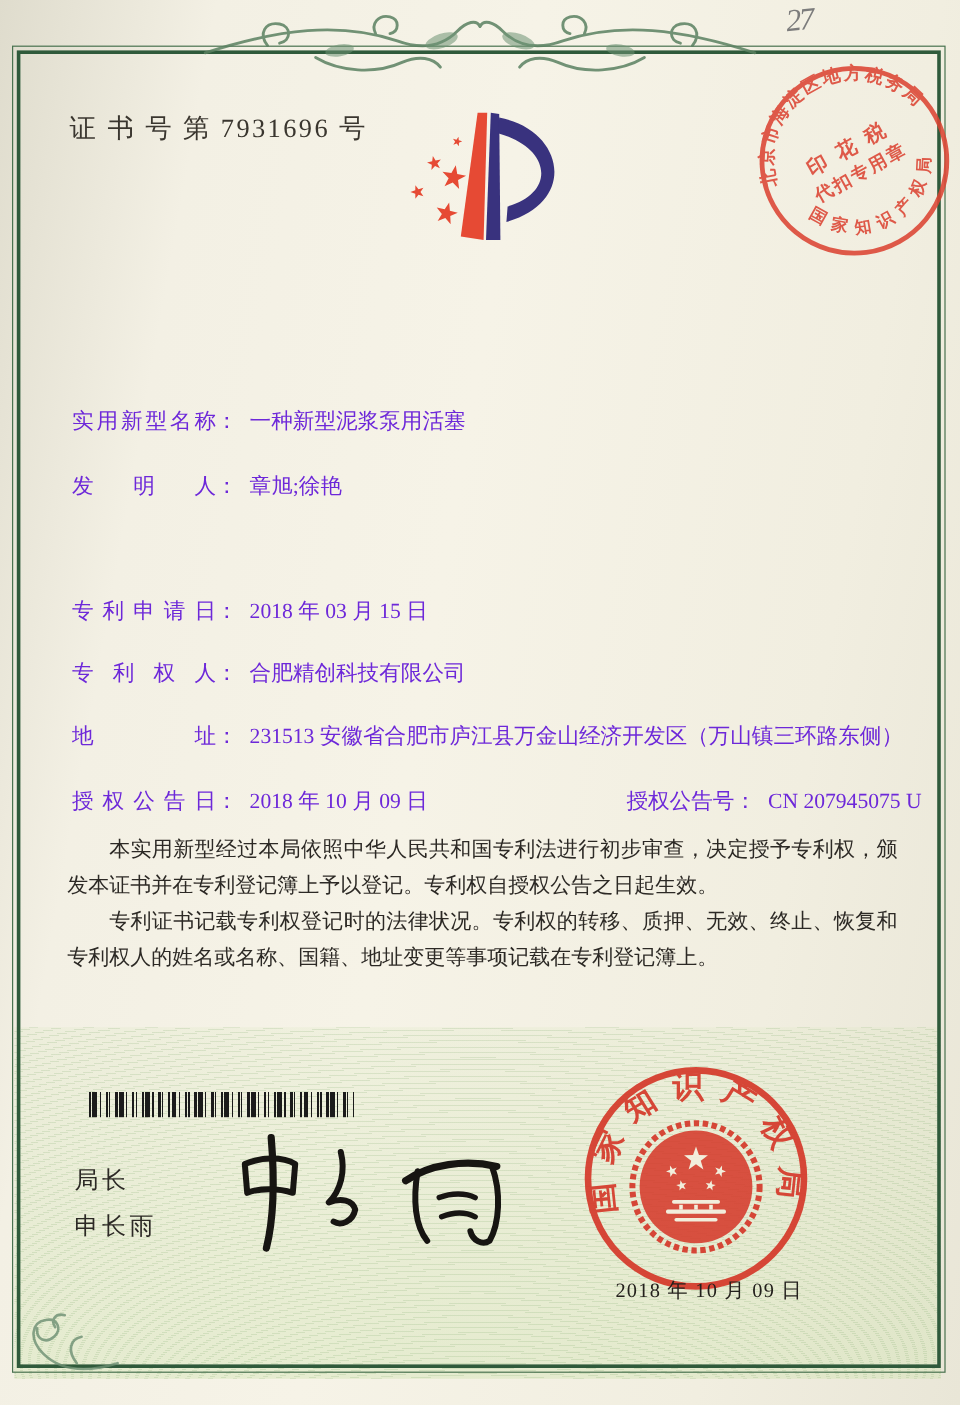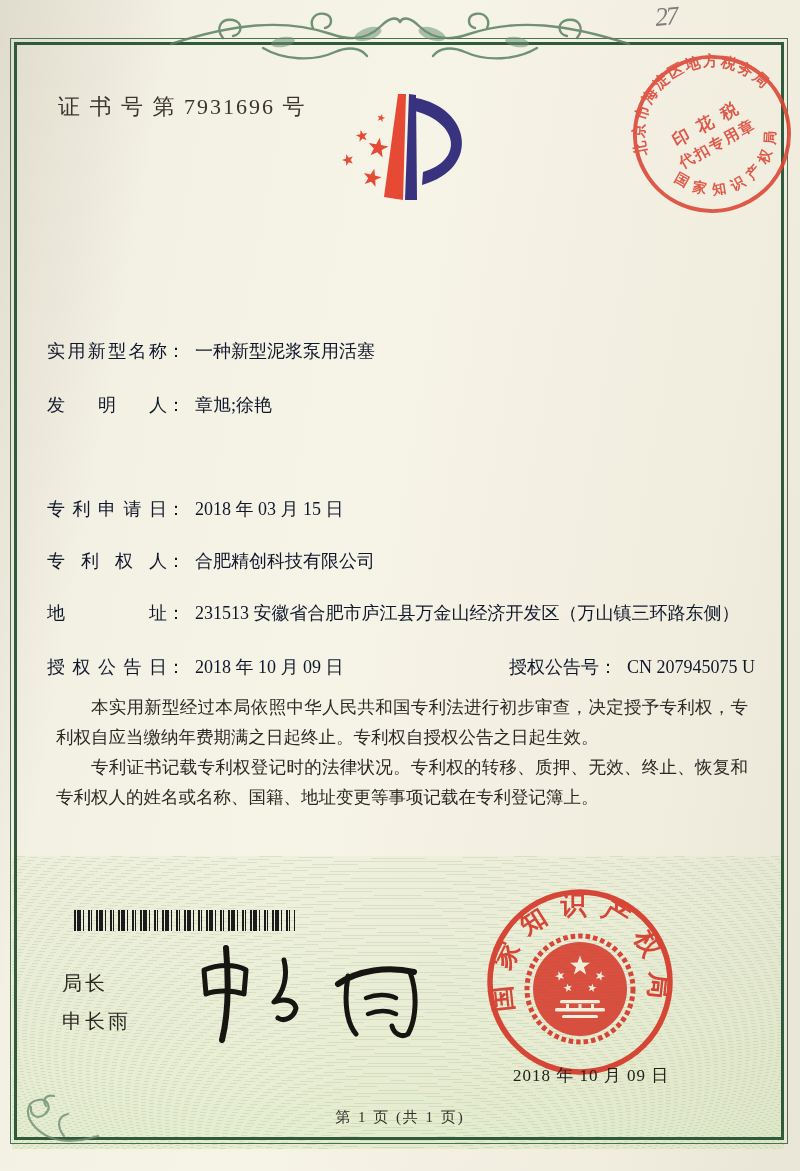--- a/index.html
+++ b/index.html
@@ -29,21 +29,21 @@
 
   .certno{position:absolute;left:58px;top:92px;font-size:22px;color:#3a362f;letter-spacing:2px;}
 
   .taxstamp{position:absolute;left:626px;top:48px;transform:rotate(-29deg);opacity:.88;}
 
   .logo{position:absolute;left:318px;top:86px;}
 
   .title{position:absolute;left:0;top:212px;width:100%;text-align:center;
     font-size:43px;font-weight:600;color:#211d19;letter-spacing:14px;text-indent:14px;}
 
-  .frow{position:absolute;left:47px;font-size:18px;color:#0f172a;line-height:26px;white-space:nowrap;}
+  .frow{position:absolute;left:60px;font-size:18px;color:#6d28d9;line-height:26px;white-space:nowrap;}
   .flabel{display:inline-block;width:120px;text-align:justify;text-align-last:justify;vertical-align:top;}
   .colon{display:inline-block;margin-right:10px;}
   .fvalue{display:inline-block;vertical-align:top;}
   .fvalue.wrap{white-space:normal;width:548px;}
   .grant-no{position:absolute;left:462px;top:0;}
 
   .body-text{position:absolute;left:56px;top:692px;width:692px;
     font-size:17.5px;line-height:1.72;color:#2c2925;text-align:justify;}
   .body-text p{margin:0;text-indent:2em;}
 
@@ -154,21 +154,21 @@
     <span class="flabel">地址</span><span class="colon">：</span><span class="fvalue wrap">231513 安徽省合肥市庐江县万金山经济开发区（万山镇三环路东侧）</span>
   </div>
   <div class="frow" style="top:654px;right:58px">
     <span class="flabel">授权公告日</span><span class="colon">：</span><span class="fvalue">2018 年 10 月 09 日</span>
     <span class="grant-no">
       <span>授权公告号</span><span class="colon">：</span><span>CN 207945075 U</span>
     </span>
   </div>
 
   <div class="body-text">
-    <p>本实用新型经过本局依照中华人民共和国专利法进行初步审查，决定授予专利权，专利权自应当缴纳年费期满之日起终止。专利权自授权公告之日起生效。</p>
+    <p>本实用新型经过本局依照中华人民共和国专利法进行初步审查，决定授予专利权，颁发本证书并在专利登记簿上予以登记。专利权自授权公告之日起生效。</p>
     <p>专利证书记载专利权登记时的法律状况。专利权的转移、质押、无效、终止、恢复和专利权人的姓名或名称、国籍、地址变更等事项记载在专利登记簿上。</p>
   </div>
 
   <div class="barcode"></div>
 
   <div class="sig-title">局长</div>
   <div class="sig-name">申长雨</div>
 
   <svg class="signature" width="256" height="104" viewBox="0 0 256 104">
     <g fill="none" stroke="#171512" stroke-linecap="round" stroke-linejoin="round">
@@ -204,15 +204,14 @@
       <rect x="85" y="124" width="50" height="3.4" rx="1.5"></rect>
       <rect x="92" y="131" width="36" height="3" rx="1.5"></rect>
       <rect x="96" y="120" width="3" height="4"></rect>
       <rect x="108.5" y="120" width="3" height="4"></rect>
       <rect x="121" y="120" width="3" height="4"></rect>
     </g>
   </svg>
 
   <div class="seal-date">2018 年 10 月 09 日</div>
 
-  <div class="footer">第 1 页 (共 1 页)</div>
 
 </div>
 
 </body></html>

